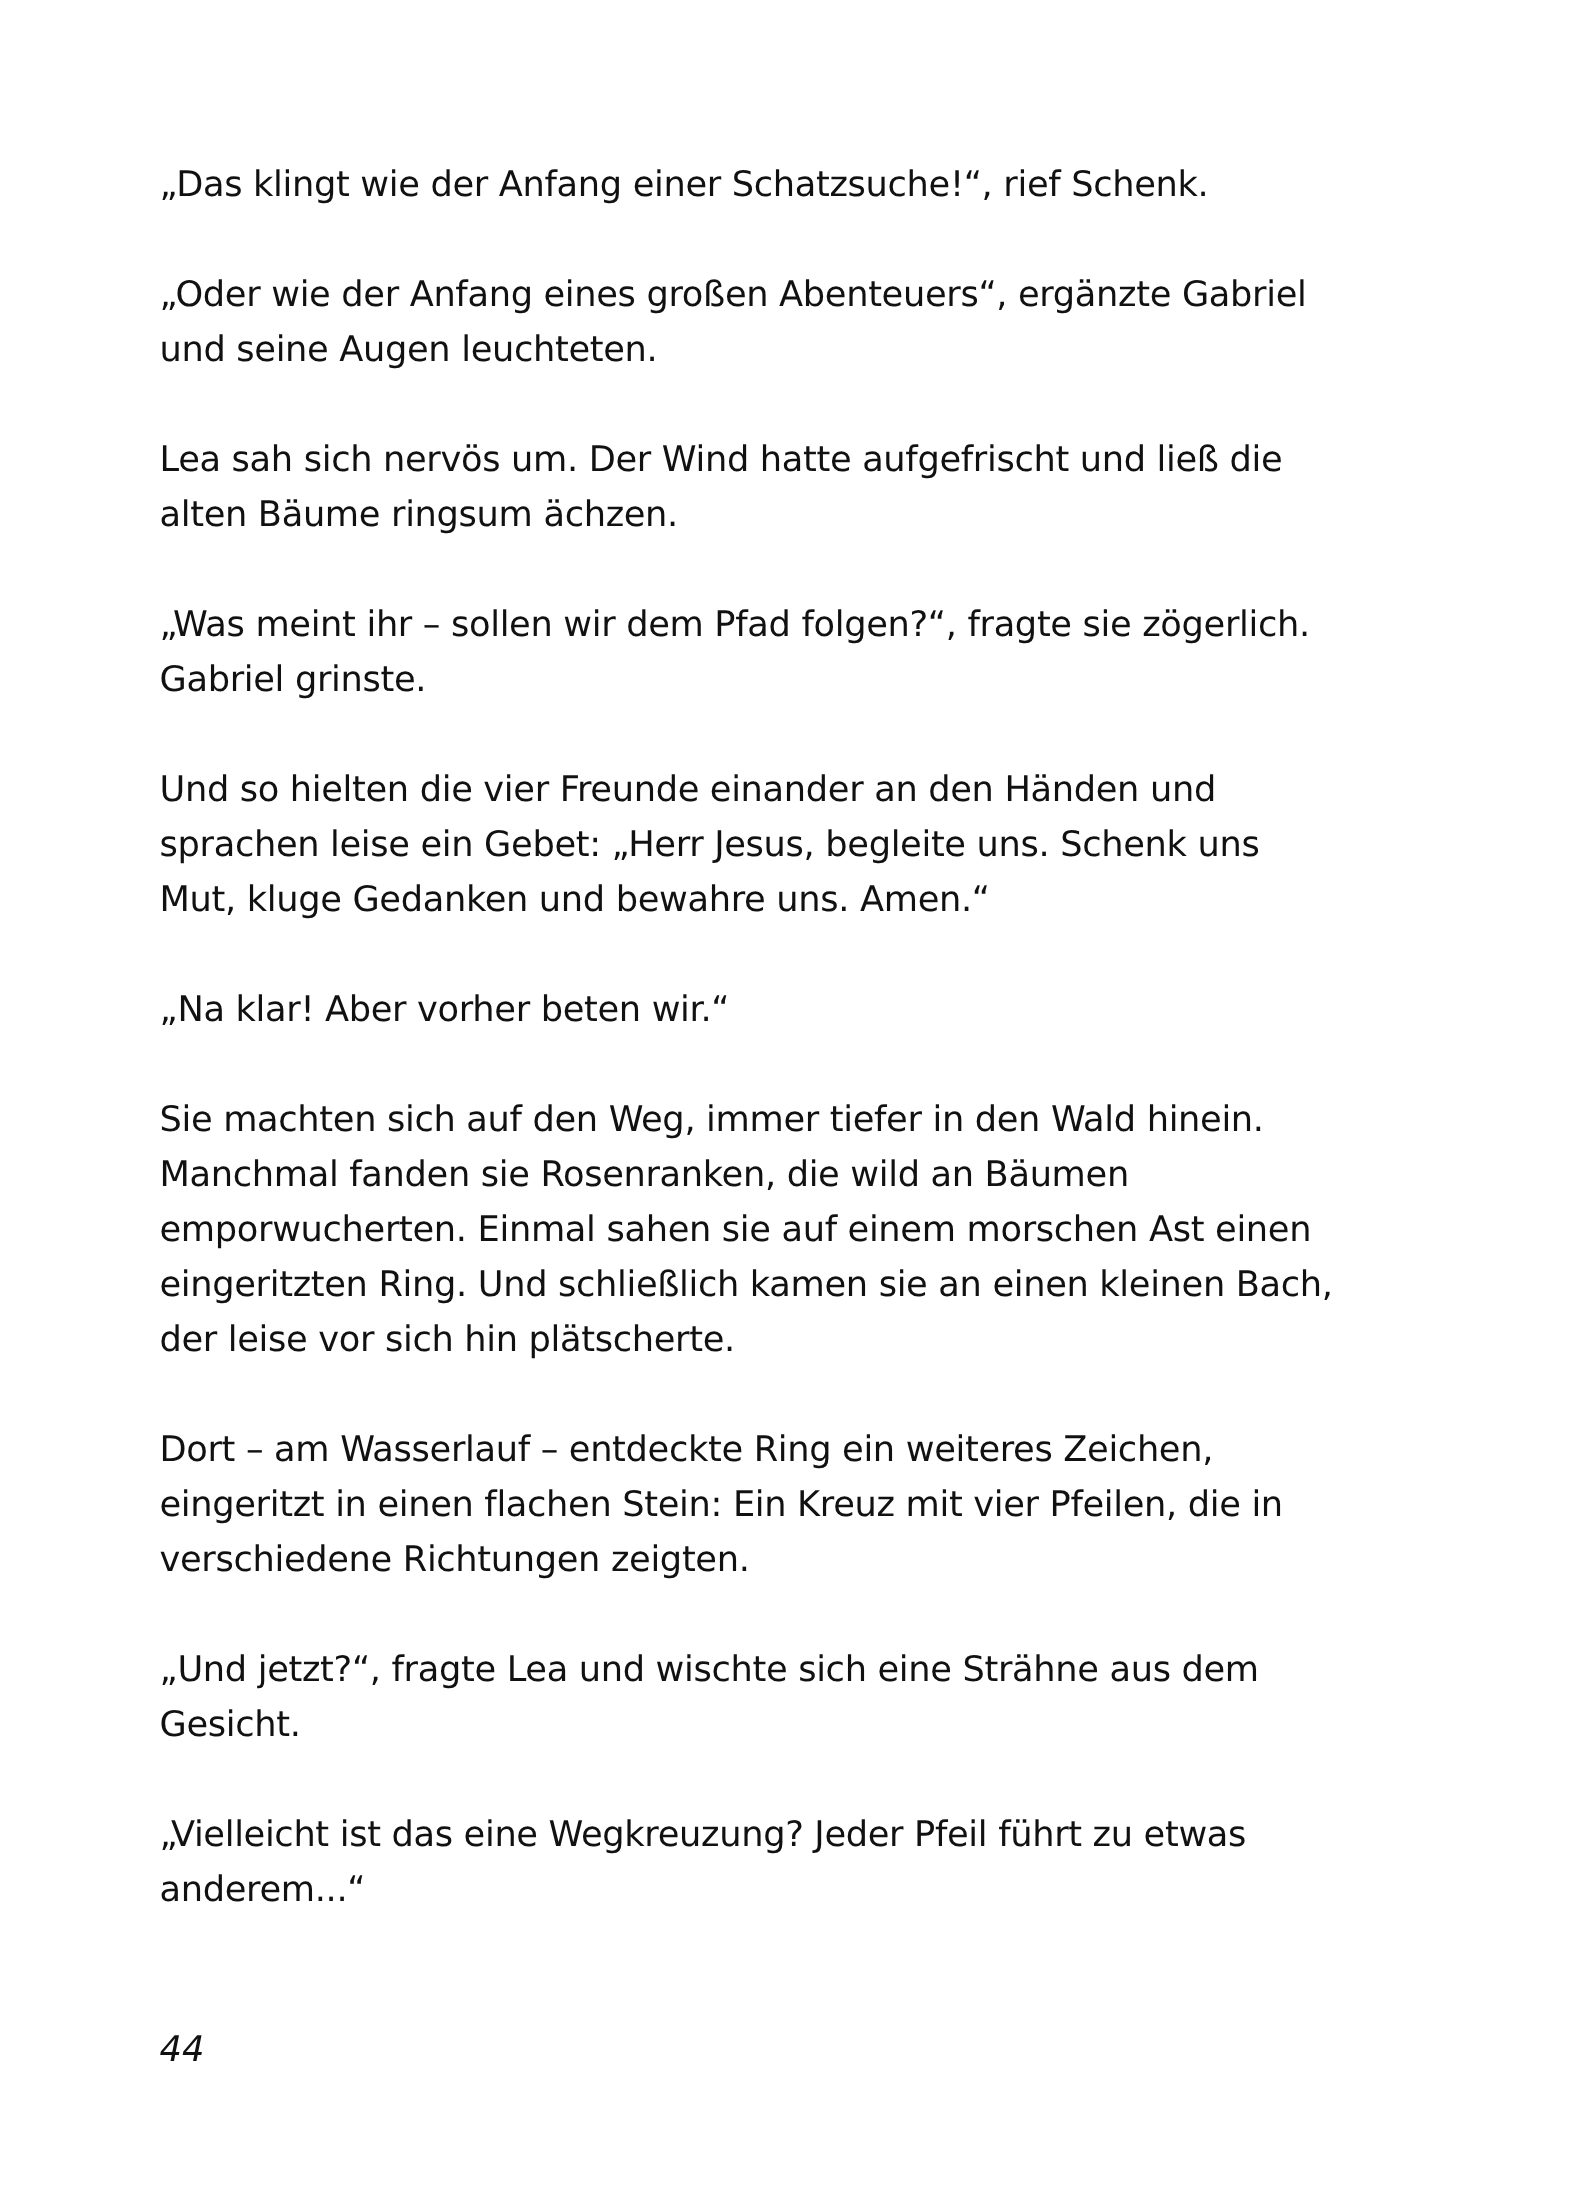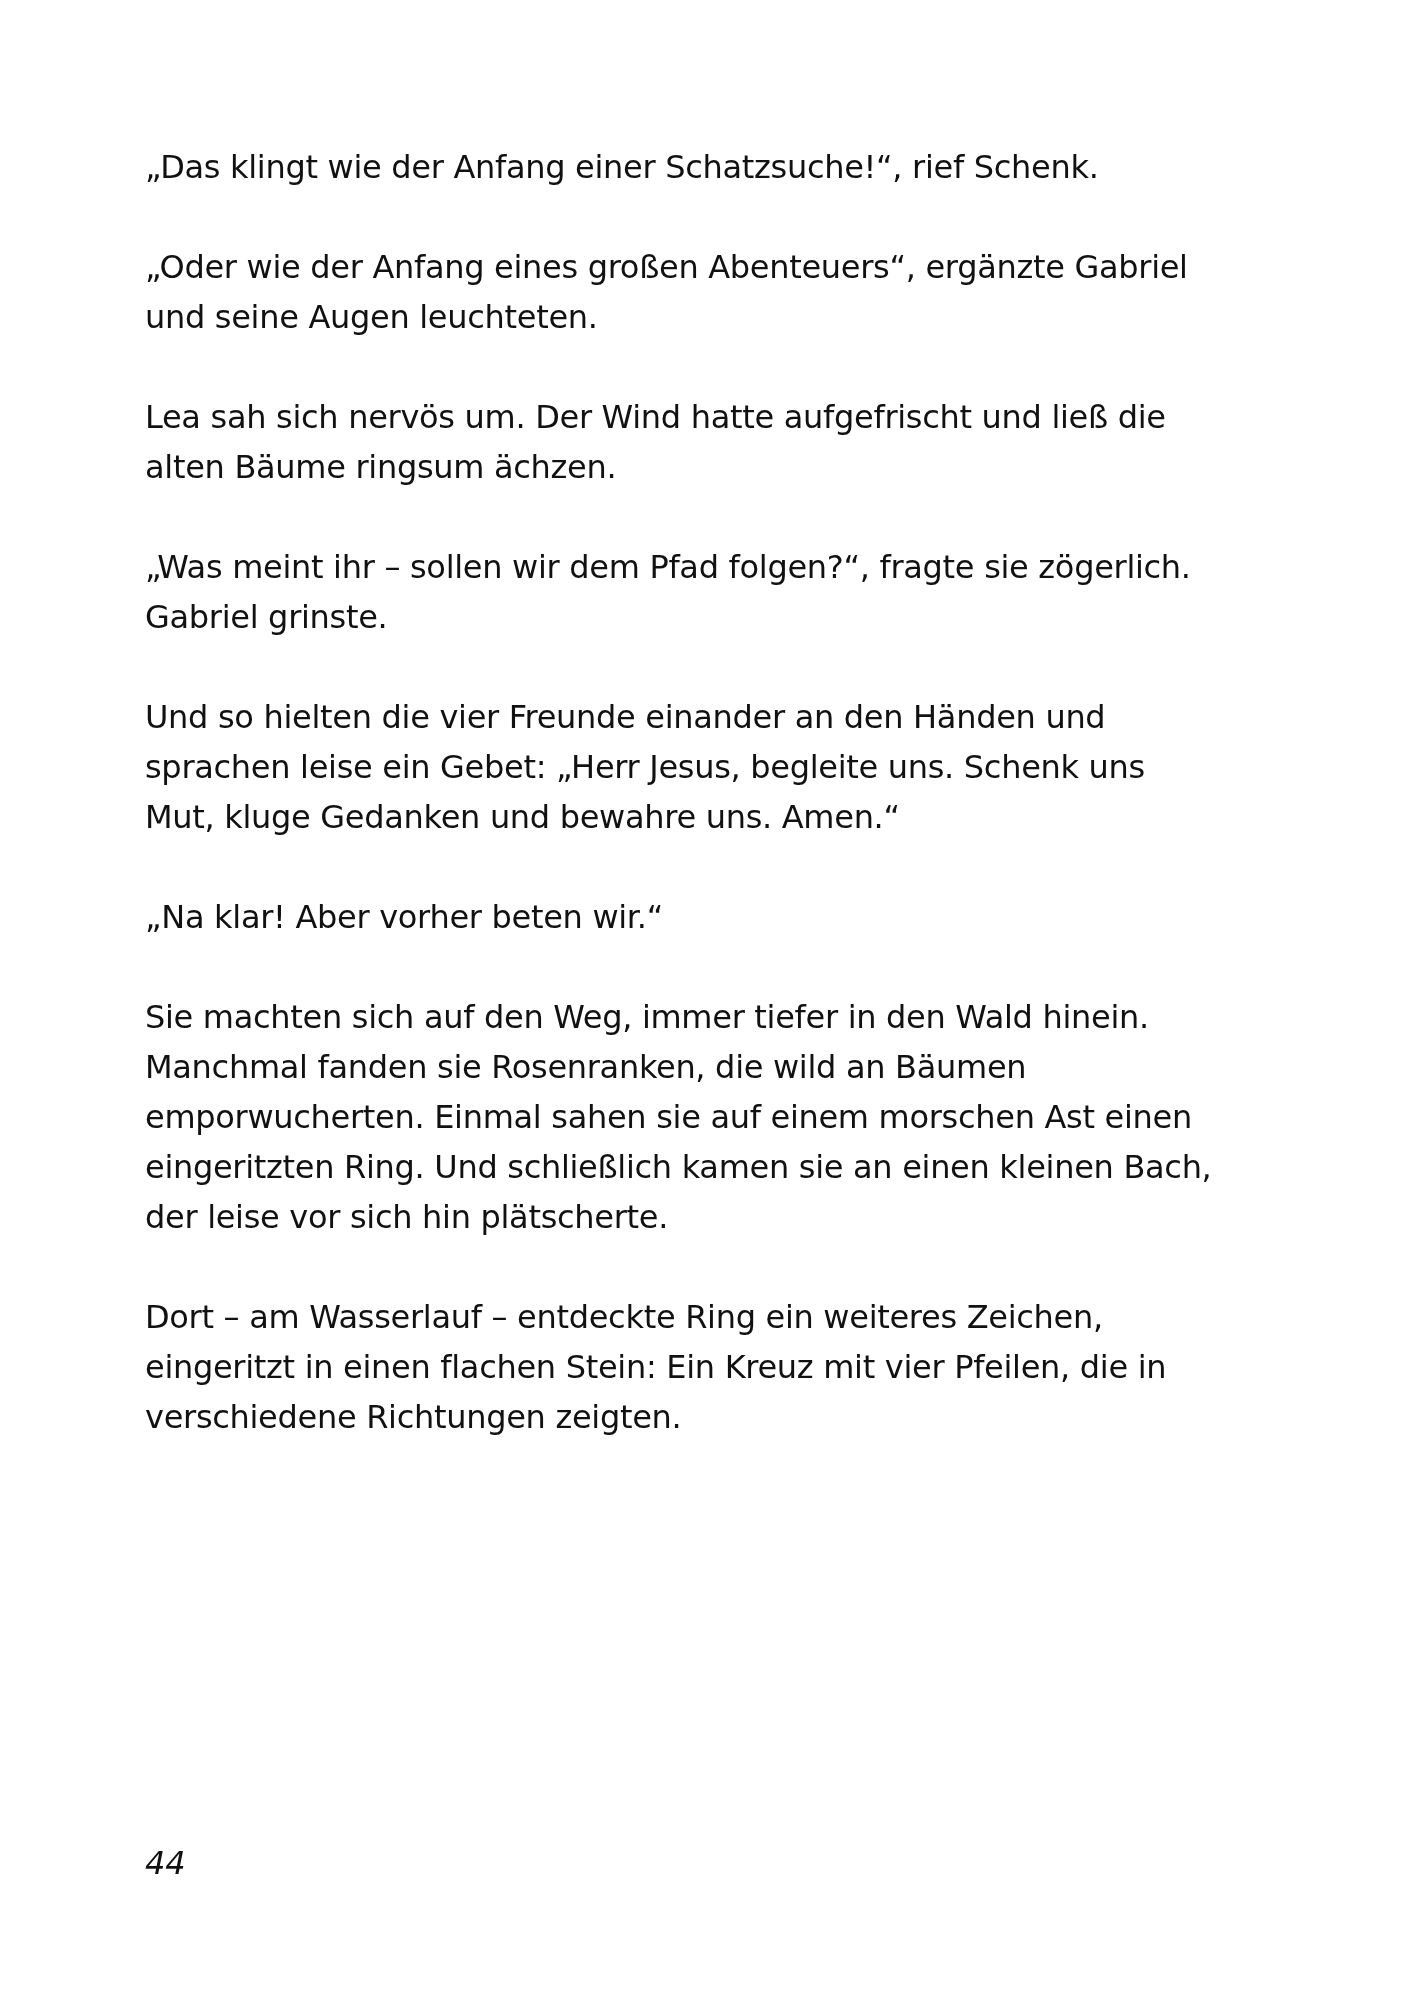--- a/index.html
+++ b/index.html
@@ -55,15 +55,19 @@
 Mut, kluge Gedanken und bewahre uns. Amen.“</p>
   <p class="para">„Na klar! Aber vorher beten wir.“</p>
   <p class="para">Sie machten sich auf den Weg, immer tiefer in den Wald hinein.
 Manchmal fanden sie Rosenranken, die wild an Bäumen
 emporwucherten. Einmal sahen sie auf einem morschen Ast einen
 eingeritzten Ring. Und schließlich kamen sie an einen kleinen Bach,
 der leise vor sich hin plätscherte.</p>
   <p class="para">Dort – am Wasserlauf – entdeckte Ring ein weiteres Zeichen,
 eingeritzt in einen flachen Stein: Ein Kreuz mit vier Pfeilen, die in
 verschiedene Richtungen zeigten.</p>
+  <p class="para">„Und jetzt?“, fragte Lea und wischte sich eine Strähne aus dem
+Gesicht.</p>
+  <p class="para">„Vielleicht ist das eine Wegkreuzung? Jeder Pfeil führt zu etwas
+anderem...“</p>
 </div>
 
 <div class="page-number">44</div>
 
 </body></html>

